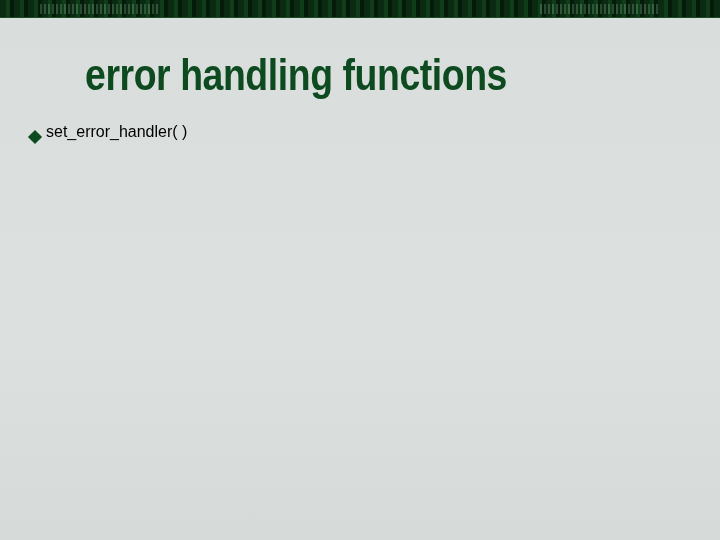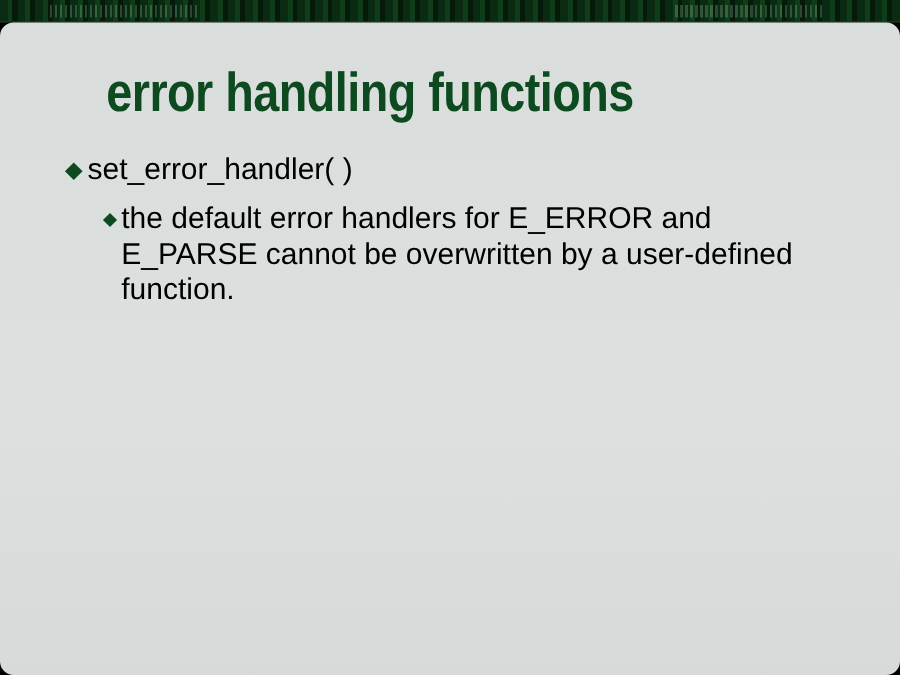--- a/index.html
+++ b/index.html
@@ -37,35 +37,34 @@
   }
   .top-band::before { left: 40px; }
   .top-band::after { right: 60px; }
   .slide {
     flex: 1;
     background: linear-gradient(180deg, #d9dedd 0%, #dce1df 60%, #d6dad8 100%);
     padding: 0;
     display: flex;
     flex-direction: column;
     position: relative;
-    border-radius: 11px;
   }
   .title {
     font-size: 44px;
     font-weight: 700;
     color: #0d4a1f;
     letter-spacing: -0.5px;
     padding: 32px 0 22px 100px;
     font-family: 'Arial Narrow', Arial, sans-serif;
     transform: scaleX(0.85);
     transform-origin: left center;
   }
   .content {
-    padding: 0 54px 0 54px;
-    font-size: 24px;
+    padding: 0 54px 0 30px;
+    font-size: 16px;
     line-height: 1.2;
     flex: 1;
   }
   .bullet-l1 {
     display: flex;
     align-items: flex-start;
     margin-bottom: 10px;
   }
   .bullet-l2 {
     display: flex;
@@ -121,21 +120,17 @@
 
   <div class="title">error handling functions</div>
 
   <div class="content">
 
     <div class="bullet-l1">
       <span class="diamond"></span>
       <span class="bullet-text">set_error_handler( )</span>
     </div>
 
-    <div class="bullet-l2">
-      <span class="diamond small"></span>
-      <span class="bullet-text">the default error handlers for E_ERROR and E_PARSE cannot be overwritten by a user-defined function.</span>
-    </div>
 
   </div>
 
 
 </div>
 
 </body></html>

